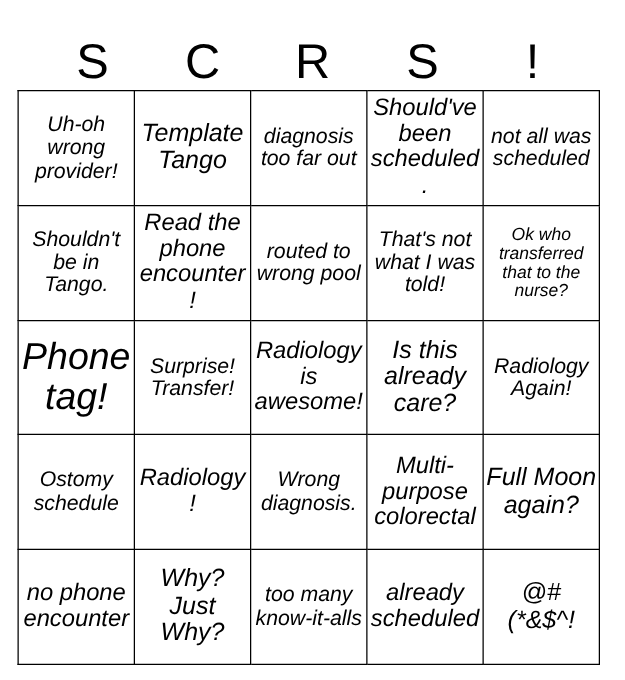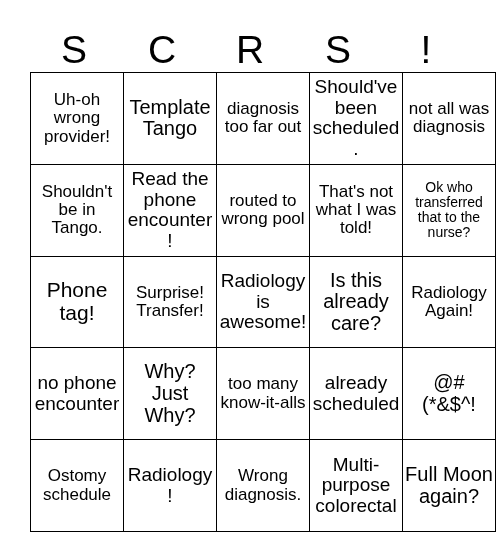--- a/index.html
+++ b/index.html
@@ -35,45 +35,46 @@
     width: 88px;
     text-align: center;
     font-size: 39px;
     line-height: 44px;
     font-weight: 400;
     letter-spacing: 0;
     color: #000000;
   }
   #grid {
     position: absolute;
-    left: 30px;
+    left: 14px;
     top: 72px;
     width: 440px;
     height: 444px;
     border-collapse: collapse;
     table-layout: fixed;
+    font-style: italic;
   }
   #grid td {
     width: 88px;
     height: 88.8px;
     border: 1px solid #000000;
     padding: 1px 2px;
     text-align: center;
     vertical-align: middle;
     overflow: hidden;
     word-wrap: break-word;
     color: #000000;
   }
   .cell-text {
     display: block;
     width: 100%;
     line-height: 1.08;
   }
   
-  .fs-xl  { font-size: 21px; }
+  .fs-xl  { font-size: 30px; }
   .fs-lg  { font-size: 20px; }
   .fs-md  { font-size: 17px; }
   .fs-sm  { font-size: 19px; }
   .fs-xs  { font-size: 14px; }
 </style>
 </head>
 <body>
 
 <div id="bingo-card">
 
@@ -94,21 +95,21 @@
         <td>
             <span class="cell-text fs-lg">Template Tango</span>
           </td>
         <td>
             <span class="cell-text fs-md">diagnosis too far out</span>
           </td>
         <td>
             <span class="cell-text fs-sm">Should've been scheduled.</span>
           </td>
         <td>
-            <span class="cell-text fs-md">not all was diagnosis</span>
+            <span class="cell-text fs-md">not all was scheduled</span>
           </td>
       </tr>
       <tr>
         <td>
             <span class="cell-text fs-md">Shouldn't be in Tango.</span>
           </td>
         <td>
             <span class="cell-text fs-sm">Read the phone encounter!</span>
           </td>
         <td>
@@ -133,48 +134,48 @@
           </td>
         <td>
             <span class="cell-text fs-lg">Is this already care?</span>
           </td>
         <td>
             <span class="cell-text fs-md">Radiology Again!</span>
           </td>
       </tr>
       <tr>
         <td>
+            <span class="cell-text fs-md">Ostomy schedule</span>
+          </td>
+        <td>
+            <span class="cell-text fs-sm">Radiology!</span>
+          </td>
+        <td>
+            <span class="cell-text fs-md">Wrong diagnosis.</span>
+          </td>
+        <td>
+            <span class="cell-text fs-sm">Multi-purpose colorectal</span>
+          </td>
+        <td>
+            <span class="cell-text fs-lg">Full Moon again?</span>
+          </td>
+      </tr>
+      <tr>
+        <td>
             <span class="cell-text fs-sm">no phone encounter</span>
           </td>
         <td>
             <span class="cell-text fs-lg">Why? Just Why?</span>
           </td>
         <td>
             <span class="cell-text fs-md">too many know-it-alls</span>
           </td>
         <td>
             <span class="cell-text fs-sm">already scheduled</span>
           </td>
         <td>
             <span class="cell-text fs-lg">@# (*&amp;$^!</span>
           </td>
       </tr>
-      <tr>
-        <td>
-            <span class="cell-text fs-md">Ostomy schedule</span>
-          </td>
-        <td>
-            <span class="cell-text fs-sm">Radiology!</span>
-          </td>
-        <td>
-            <span class="cell-text fs-md">Wrong diagnosis.</span>
-          </td>
-        <td>
-            <span class="cell-text fs-sm">Multi-purpose colorectal</span>
-          </td>
-        <td>
-            <span class="cell-text fs-lg">Full Moon again?</span>
-          </td>
-      </tr>
     </tbody>
   </table>
 
 </div>
 
 </body></html>

